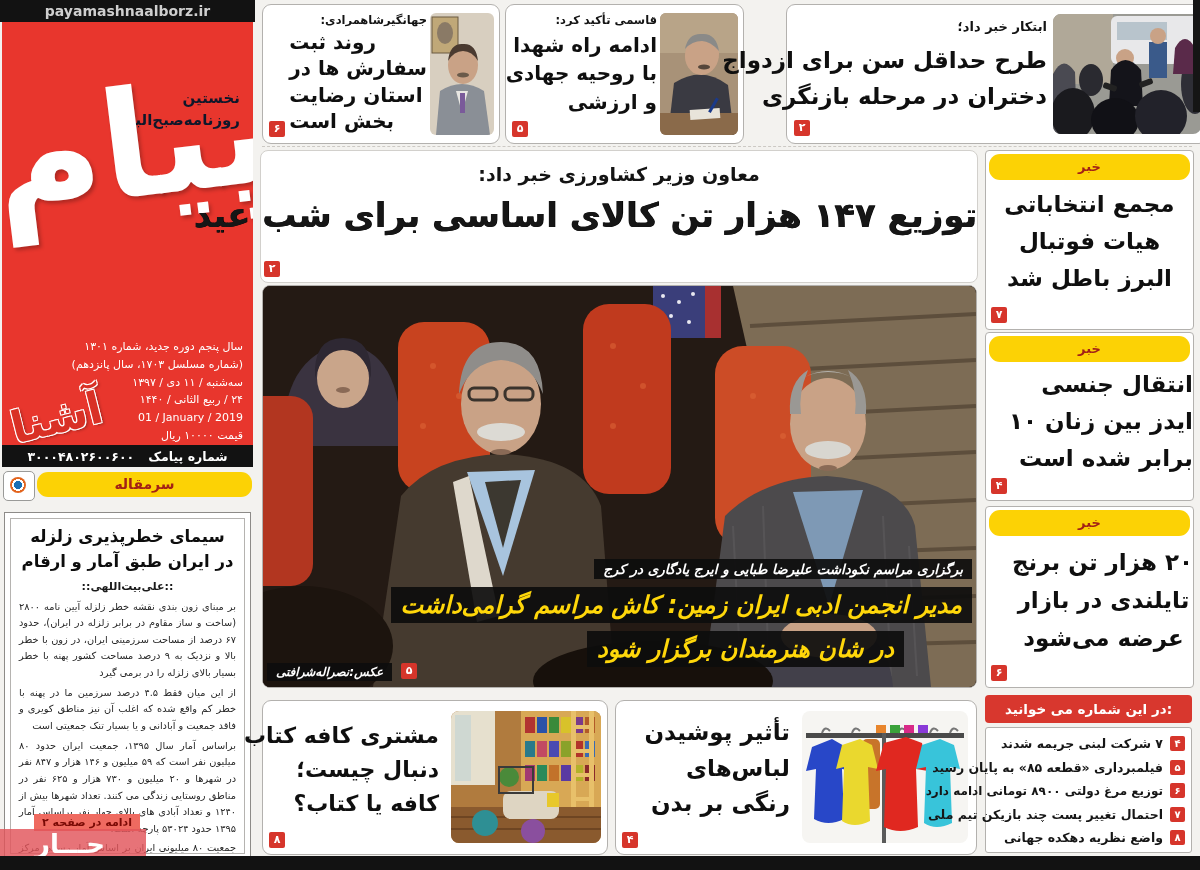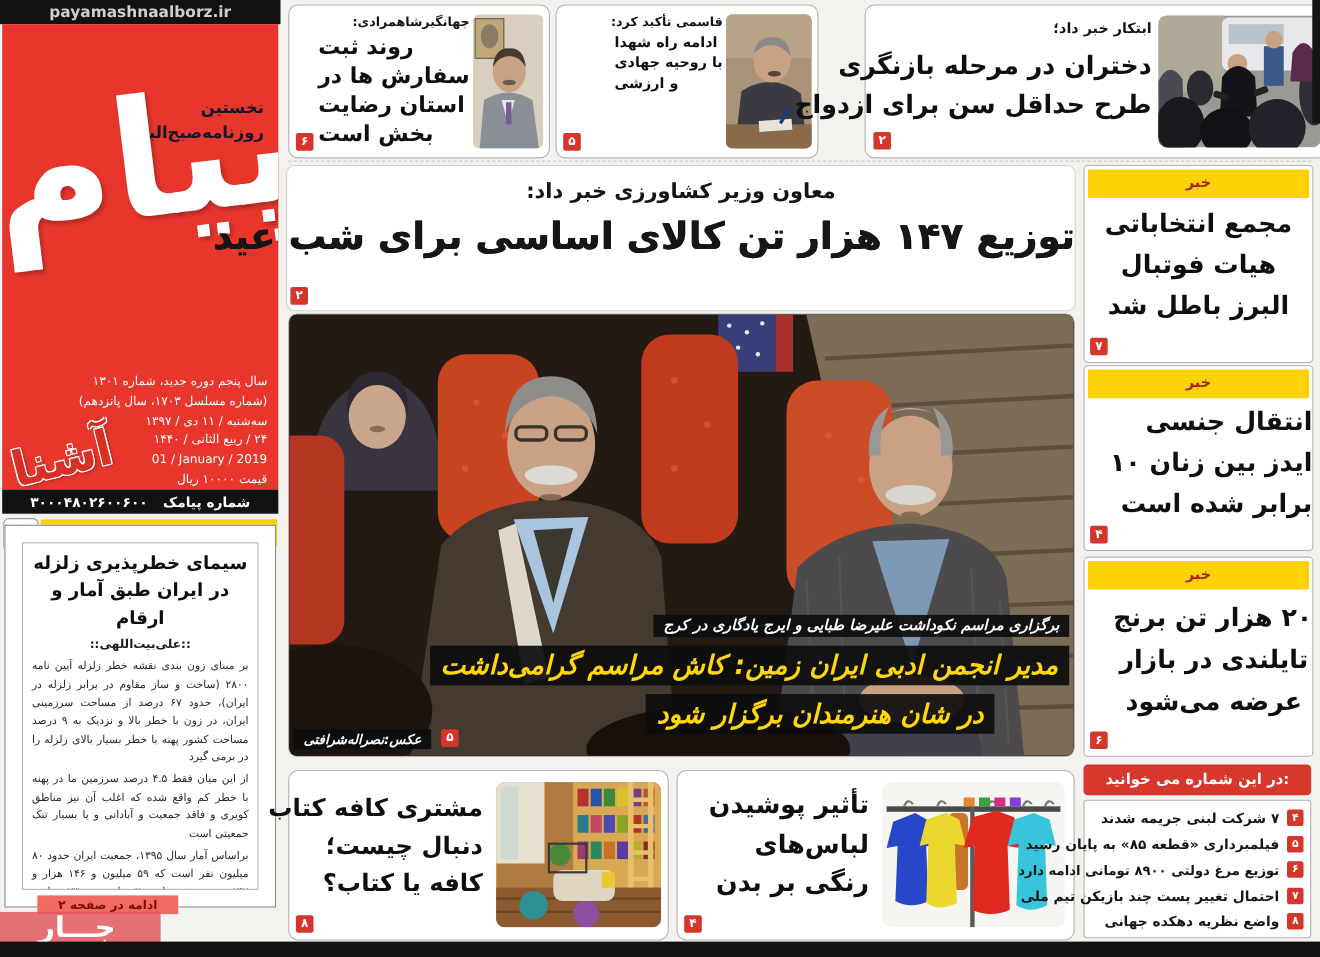--- a/index.html
+++ b/index.html
@@ -13,21 +13,21 @@
   .box{background:#fff;border:1px solid #b3b1ae;border-radius:9px;}
   .badge{
     position:absolute;width:16px;height:16px;border-radius:2px;
     background:#d6352b;color:#fff;font-size:11px;font-weight:bold;
     text-align:center;line-height:16px;
   }
   .kicker{font-weight:bold;color:#141414;}
   .hl{font-weight:bold;color:#0f0f0f;letter-spacing:-0.2px;}
   .hl div{white-space:nowrap;}
   .yellowbar{
-    background:#fcd205;border-radius:1px;text-align:center;
+    background:#fcd205;border-radius:11px;text-align:center;
     color:#a32116;font-weight:bold;
   }
   .photo-frame{overflow:hidden;border-radius:8px;border:1px solid #b3b1ae;}
   .ovl{position:absolute;background:rgba(13,13,13,.92);color:#fff;font-weight:bold;padding:2px 9px;font-style:italic;}
   .rtl{direction:rtl;}
 </style>
 </head>
 <body>
 
 <div class="abs" style="left:0;top:0;width:255px;height:22px;background:#121212;color:#cfcfcf;
@@ -61,36 +61,36 @@
 </div>
 
 <div class="abs" style="left:3px;top:471px;width:30px;height:28px;background:#fff;border:1px solid #9a9a98;border-radius:5px;">
   <span style="position:absolute;left:6px;top:5px;width:16px;height:16px;border-radius:50%;
                background:radial-gradient(circle at 50% 50%, #1a6fb5 0 4px, #fff 4px 6px, #e2641e 6px 9px, #f0a32c 9px);"></span>
 </div>
 <div class="abs yellowbar" style="left:37px;top:472px;width:215px;height:25px;line-height:25px;font-size:14px;">
   <span>سرمقاله</span>
 </div>
 
-<div class="abs" style="left:4px;top:477px;width:247px;height:348px;background:#fff;border:1px solid #8d8b88;padding:15px;box-sizing:border-box;">
+<div class="abs" style="left:4px;top:512px;width:247px;height:348px;background:#fff;border:1px solid #8d8b88;padding:5px;box-sizing:border-box;">
   <div class="rtl" style="border:1px solid #b5b3b0;height:100%;box-sizing:border-box;overflow:hidden;padding:6px 8px 4px;">
     <div style="text-align:center;font-weight:bold;font-size:16.5px;line-height:1.5;color:#0d0d0d;">
       <div>سیمای خطرپذیری زلزله</div>
       <div>در ایران طبق آمار و ارقام</div>
     </div>
     <div style="text-align:center;font-weight:bold;font-size:11px;margin:5px 0 6px;color:#1a1a1a;">::علی‌بیت‌اللهی::</div>
     <div style="font-size:9.8px;line-height:1.7;text-align:justify;color:#262626;">
       <p style="margin:0 0 3px;">بر مبنای زون بندی نقشه خطر زلزله آیین نامه ۲۸۰۰ (ساخت و ساز مقاوم در برابر زلزله در ایران)، حدود ۶۷ درصد از مساحت سرزمینی ایران، در زون با خطر بالا و نزدیک به ۹ درصد مساحت کشور پهنه با خطر بسیار بالای زلزله را در برمی گیرد</p>
       <p style="margin:0 0 3px;">از این میان فقط ۴.۵ درصد سرزمین ما در پهنه با خطر کم واقع شده که اغلب آن نیز مناطق کویری و فاقد جمعیت و آبادانی و یا بسیار تنک جمعیتی است</p>
       <p style="margin:0 0 3px;">براساس آمار سال ۱۳۹۵، جمعیت ایران حدود ۸۰ میلیون نفر است که ۵۹ میلیون و ۱۴۶ هزار و ۸۴۷ نفر در شهرها و ۲۰ میلیون و ۷۳۰ هزار و ۶۲۵ نفر در مناطق روستایی زندگی می کنند. تعداد شهرها بیش از ۱۲۴۰ و تعداد آبادی های بالای چهار نفر براساس آمار ۱۳۹۵ حدود ۵۳۰۲۴ پارچه است.</p>
       <p style="margin:0;">جمعیت ۸۰ میلیونی ایران بر اساس آمار رسمی مرکز آمار ایران در ۲۲ میلیون و ۶۵۴ هزار و ۵۹۱ واحد مسکونی سکنی گزیده‌اند که از این تعداد، ۱۲ میلیون و ۹۸۱ هزار و ۹۶۱ واحد...</p>
     </div>
   </div>
 </div>
-<div class="abs" style="left:34px;top:814px;background:#ef6a60;color:#7a0a05;font-size:11px;font-weight:bold;padding:2px 19px;">ادامه در صفحه ۲</div>
+<div class="abs" style="left:34px;top:814px;background:#ef6a60;color:#7a0a05;font-size:11px;font-weight:bold;padding:2px 8px;">ادامه در صفحه ۲</div>
 
 <div class="abs" style="left:-6px;top:829px;width:152px;height:33px;background:rgba(226,84,90,.82);
             color:#fff;font-size:26px;font-weight:bold;text-align:center;line-height:30px;">
   <span>جـــار</span>
 </div>
 <div class="abs" style="left:118px;top:861px;width:0;height:0;border-left:20px solid rgba(226,84,90,.82);border-bottom:9px solid transparent;"></div>
 
 <div class="abs" style="left:262px;top:146px;width:930px;border-top:1px dashed #ccc9c4;"></div>
 
 <div class="abs box" style="left:262px;top:4px;width:236px;height:138px;">
@@ -110,21 +110,21 @@
     <rect x="30" y="80" width="5" height="20" fill="#7a5a9a"></rect>
     <ellipse cx="33" cy="52" rx="15" ry="19" fill="#c9a286"></ellipse>
     <path d="M18 48 Q20 30 33 31 Q46 30 48 48 Q42 38 33 38 Q24 38 18 48Z" fill="#4a3a30"></path>
     <ellipse cx="33" cy="62" rx="6" ry="2.5" fill="#6a5a4a"></ellipse>
   </svg>
   <span class="badge" style="left:6px;bottom:6px;">۶</span>
 </div>
 
 <div class="abs box" style="left:505px;top:4px;width:237px;height:138px;">
   <div class="abs rtl kicker" style="right:86px;top:8px;font-size:11.5px;">قاسمی تأکید کرد:</div>
-  <div class="abs rtl hl" style="right:86px;top:26px;text-align:left;font-size:13px;line-height:1.42;">
+  <div class="abs rtl hl" style="right:86px;top:26px;text-align:right;font-size:20px;line-height:1.42;">
     <div>ادامه راه شهدا</div>
     <div>با روحیه جهادی</div>
     <div>و ارزشی</div>
   </div>
   <svg class="abs" style="right:5px;top:8px;border-radius:6px;" width="78" height="122" viewBox="0 0 78 122">
     <rect width="78" height="122" fill="#a89278"></rect>
     <rect x="0" y="0" width="78" height="40" fill="#b8a488"></rect>
     <path d="M8 122 L14 70 Q42 52 68 72 L74 122 Z" fill="#3a3a42"></path>
     <ellipse cx="42" cy="42" rx="17" ry="20" fill="#c9a286" transform="rotate(8 42 42)"></ellipse>
     <path d="M25 36 Q28 20 42 21 Q56 20 59 38 Q50 28 42 28 Q32 28 25 36Z" fill="#8a8a88"></path>
@@ -132,22 +132,22 @@
     <rect x="0" y="100" width="78" height="22" fill="#8a6a4a"></rect>
     <rect x="30" y="96" width="30" height="10" fill="#e8e4da" transform="rotate(-4 45 101)"></rect>
     <rect x="52" y="84" width="3" height="16" fill="#1a3a8a" transform="rotate(30 53 92)"></rect>
   </svg>
   <span class="badge" style="left:6px;bottom:6px;">۵</span>
 </div>
 
 <div class="abs box" style="left:786px;top:4px;width:420px;height:138px;text-decoration:underline;">
   <div class="abs rtl kicker" style="right:160px;top:14px;font-size:13px;">ابتکار خبر داد؛</div>
   <div class="abs rtl hl" style="right:160px;top:38px;text-align:right;font-size:23px;line-height:1.55;">
+    <div>طرح حداقل سن برای ازدواج</div>
     <div>دختران در مرحله بازنگری</div>
-    <div>طرح حداقل سن برای ازدواج</div>
   </div>
   <svg class="abs" style="right:6px;top:9px;border-radius:8px;" width="148" height="120" viewBox="0 0 148 120">
     <rect width="148" height="120" fill="#9a9a94"></rect>
     <rect x="0" y="0" width="60" height="70" fill="#b0a898"></rect>
     <rect x="58" y="2" width="90" height="48" rx="6" fill="#e8e8ea"></rect>
     <rect x="64" y="8" width="50" height="18" fill="#b8c4cc"></rect>
     <path d="M0 60 Q10 40 22 58 L24 120 L0 120Z" fill="#4a4a52"></path>
     <ellipse cx="38" cy="66" rx="12" ry="16" fill="#2a2a30"></ellipse>
     <rect x="96" y="28" width="18" height="36" fill="#3a5a8a"></rect>
     <circle cx="105" cy="22" r="8" fill="#c9a286"></circle>

